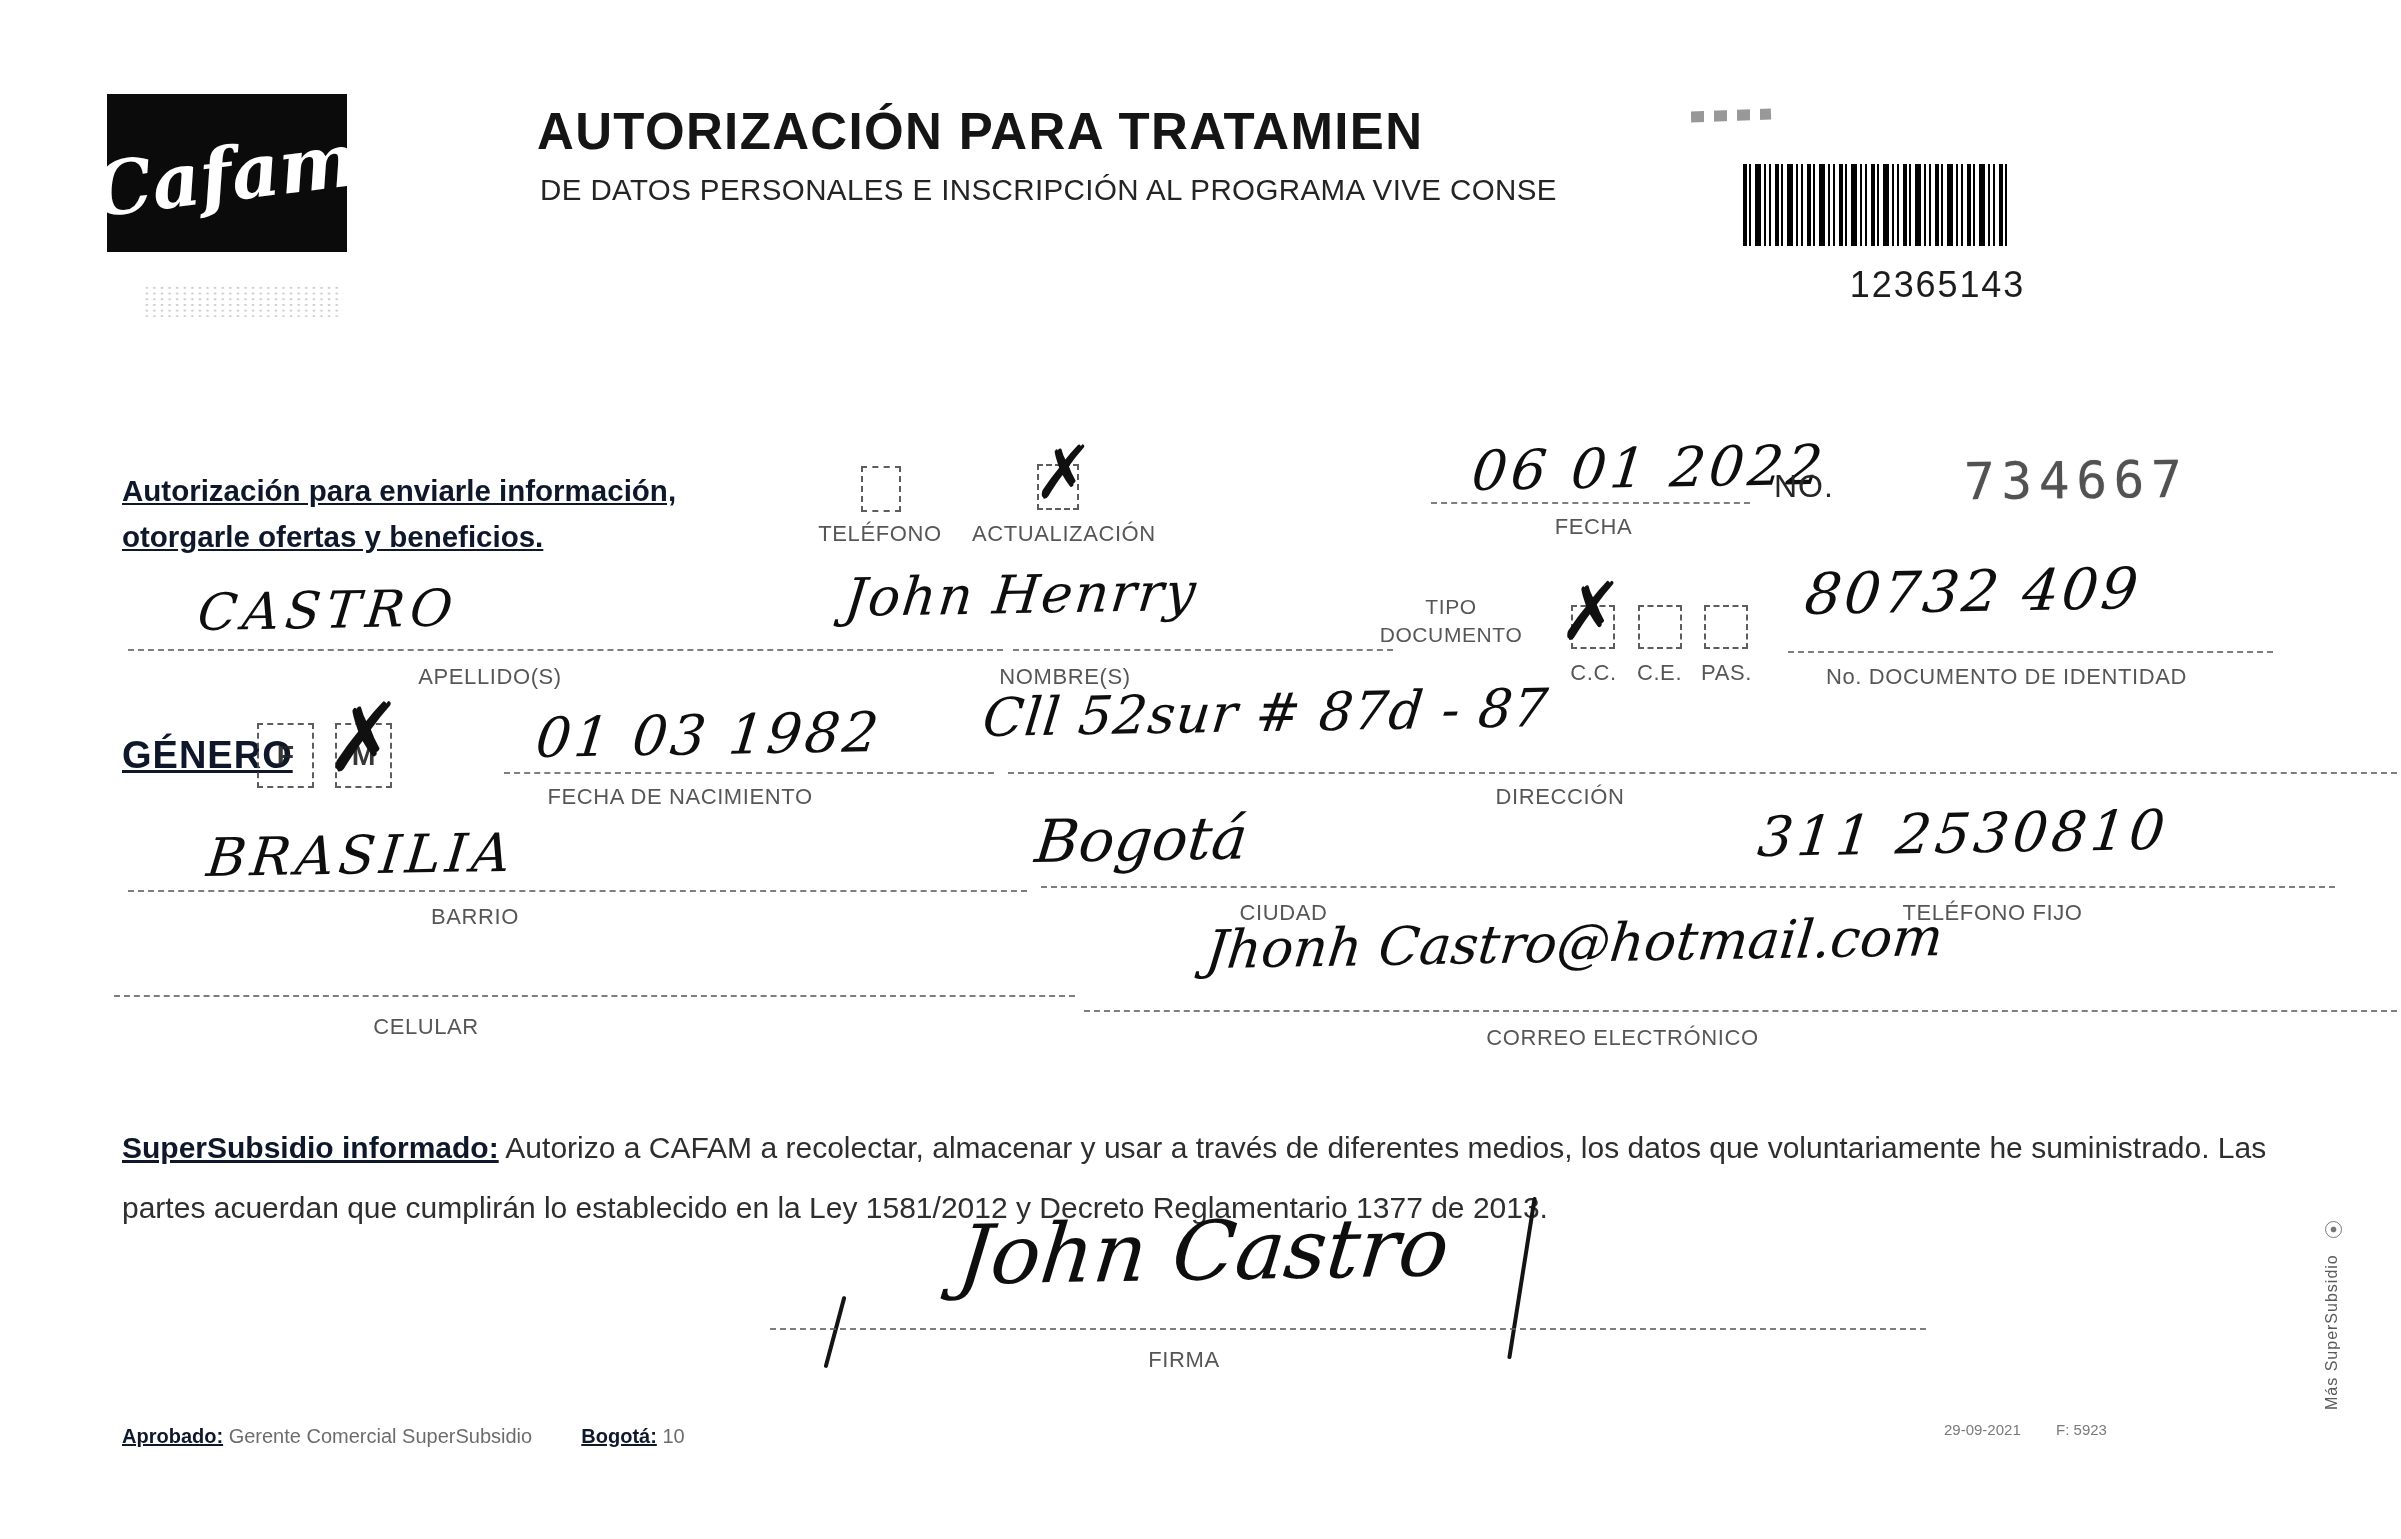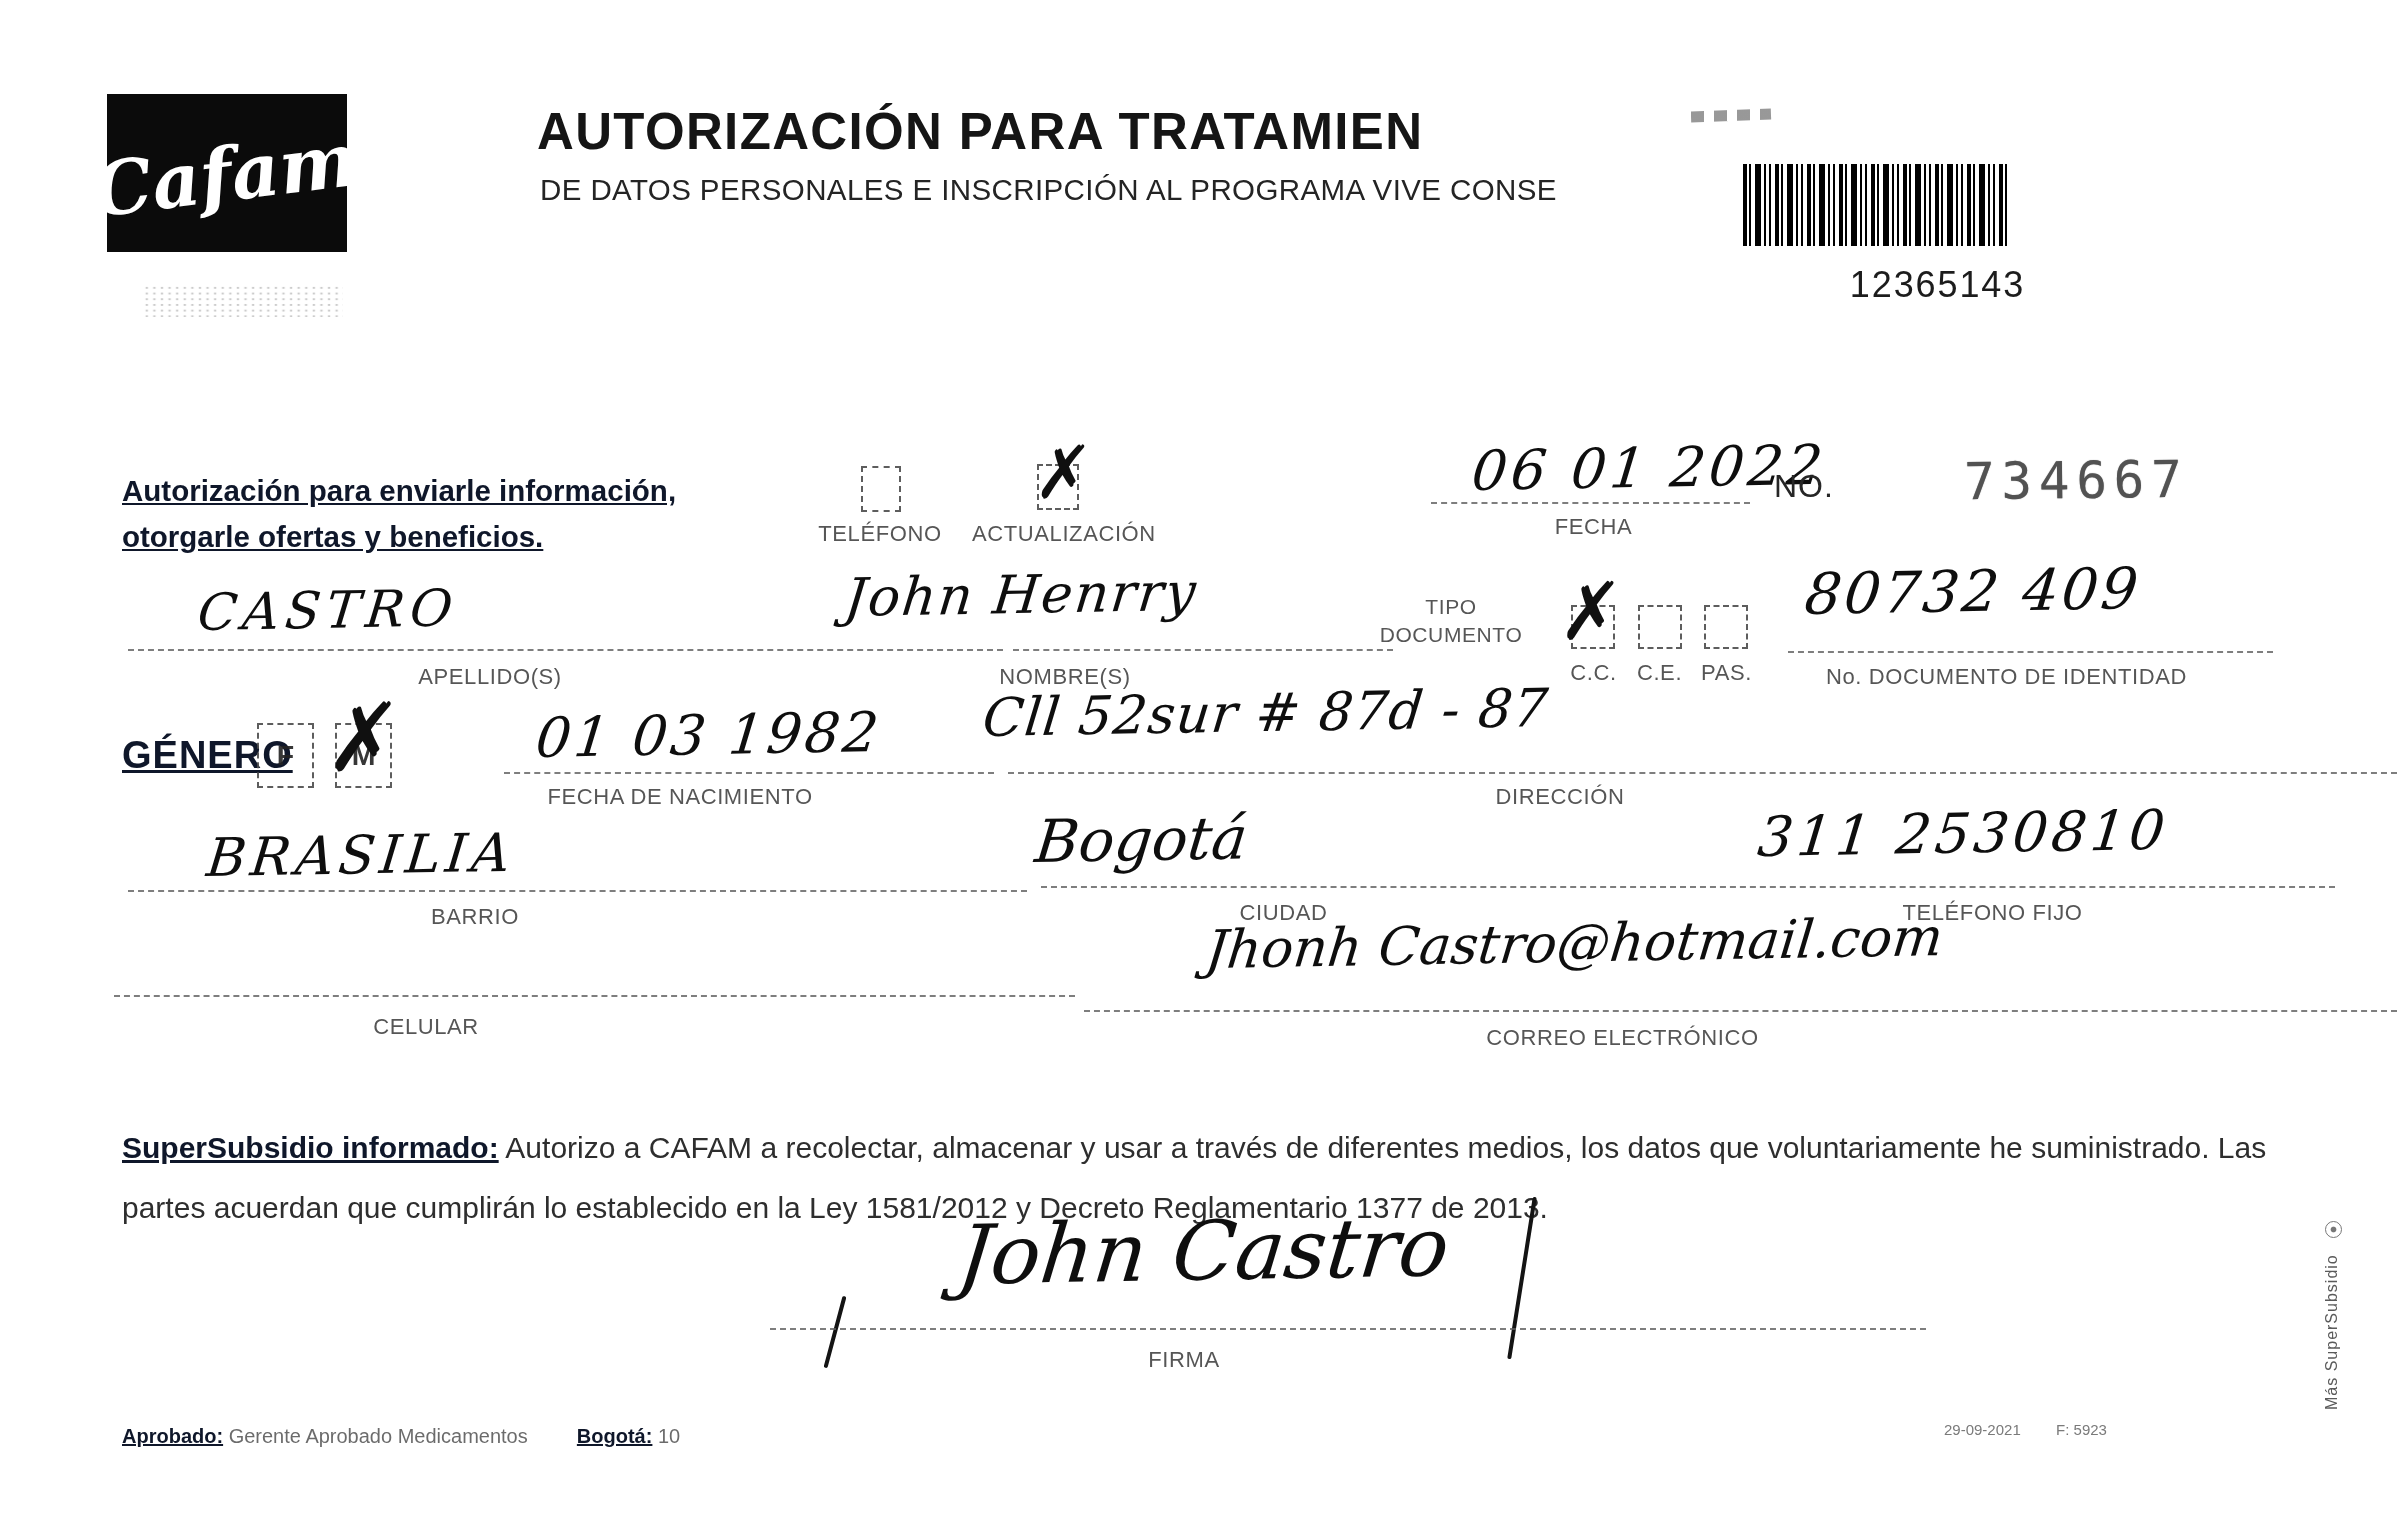--- a/index.html
+++ b/index.html
@@ -142,21 +142,21 @@
   </div>
 
   <div class="abs penstroke" style="left:1520px;top:1196px;width:3.8px;height:164px;transform:rotate(9deg);"></div>
   <div class="abs penstroke" style="left:833px;top:1295px;width:3.8px;height:74px;transform:rotate(15deg);"></div>
   <div class="abs hand" style="left:827px;top:1210px;width:742px;text-align:center;font-size:82px;">John Castro</div>
   <div class="abs dline" style="left:770px;top:1328px;width:1156px;"></div>
   <div class="abs flabel" style="left:1103px;top:1347px;width:162px;">FIRMA</div>
 
   <div class="abs" style="left:122px;top:1425px;font-size:20px;color:#3a3a3a;">
     <span class="blabel">Aprobado:</span>
-    <span style="opacity:.75;">Gerente Aprobado Medicamentos</span>
+    <span style="opacity:.75;">Gerente Comercial SuperSubsidio</span>
     <span style="display:inline-block;width:38px;"></span>
     <span class="blabel">Bogotá:</span>
     <span style="opacity:.75;">10</span>
   </div>
   <div class="abs" style="left:1944px;top:1421px;font-size:15px;color:#7a7a7a;">
     <span>29-09-2021</span>
     <span style="display:inline-block;width:27px;"></span>
     <span>F: 5923</span>
   </div>
 

